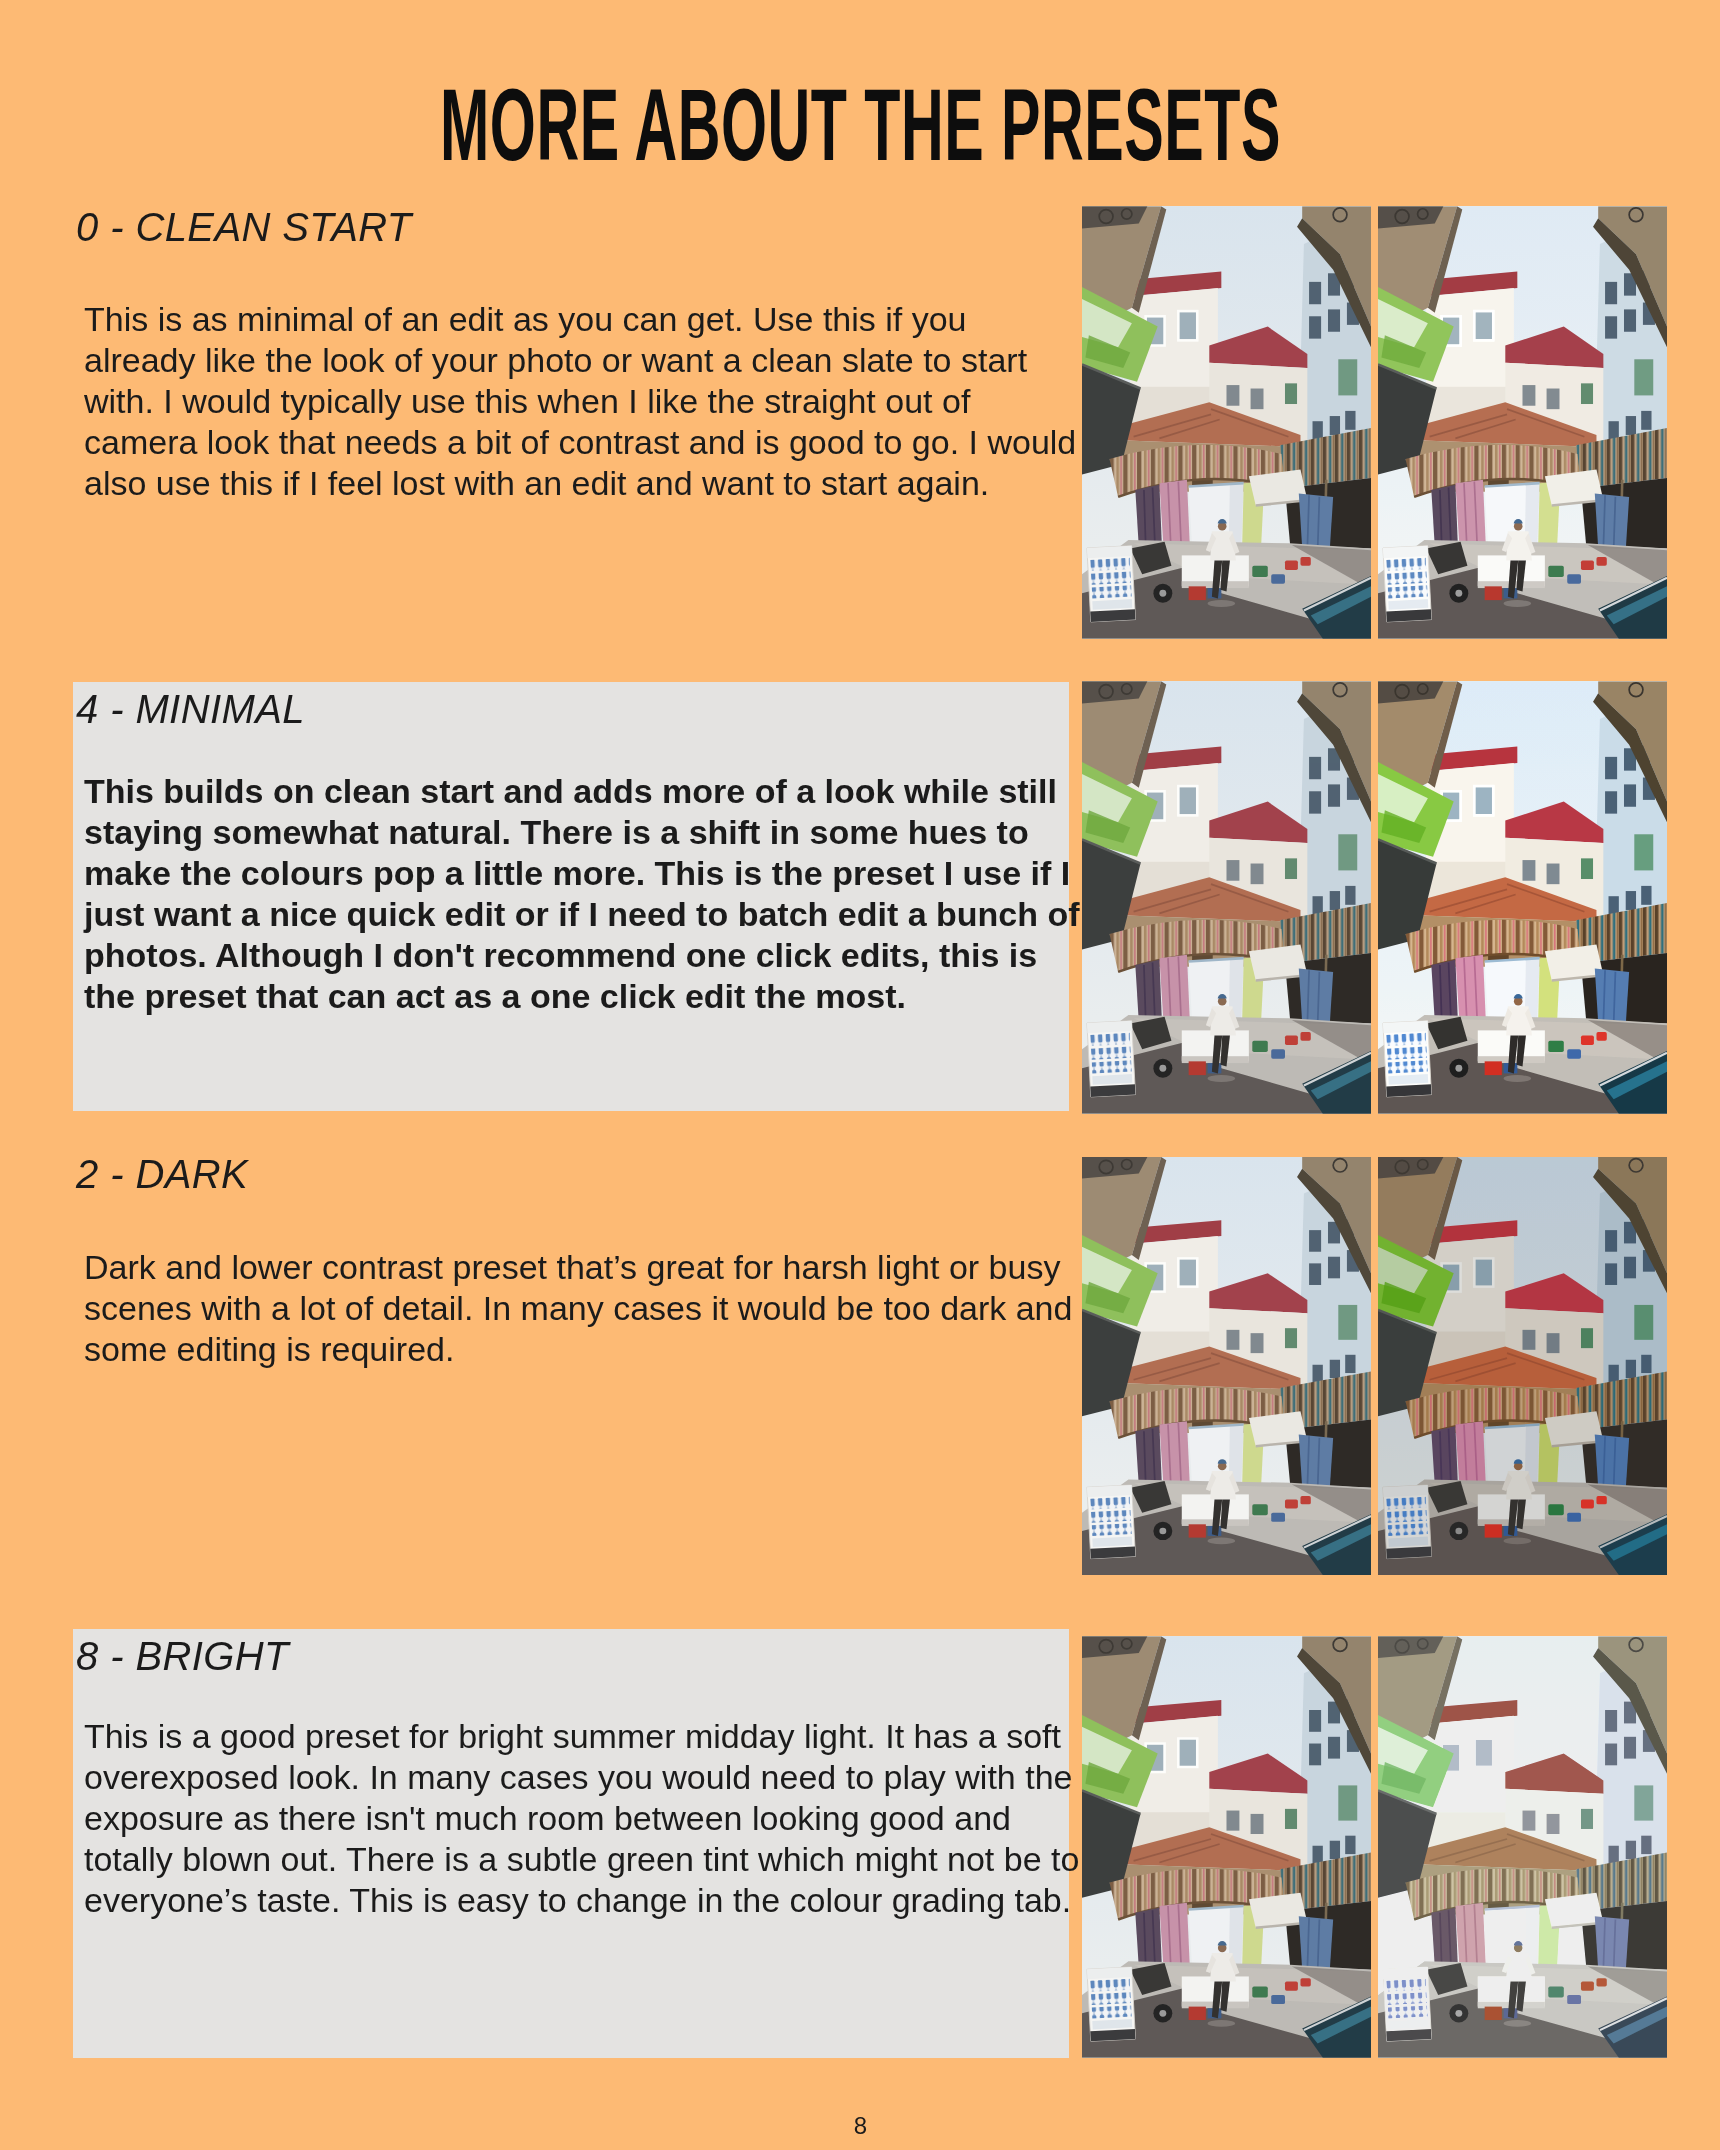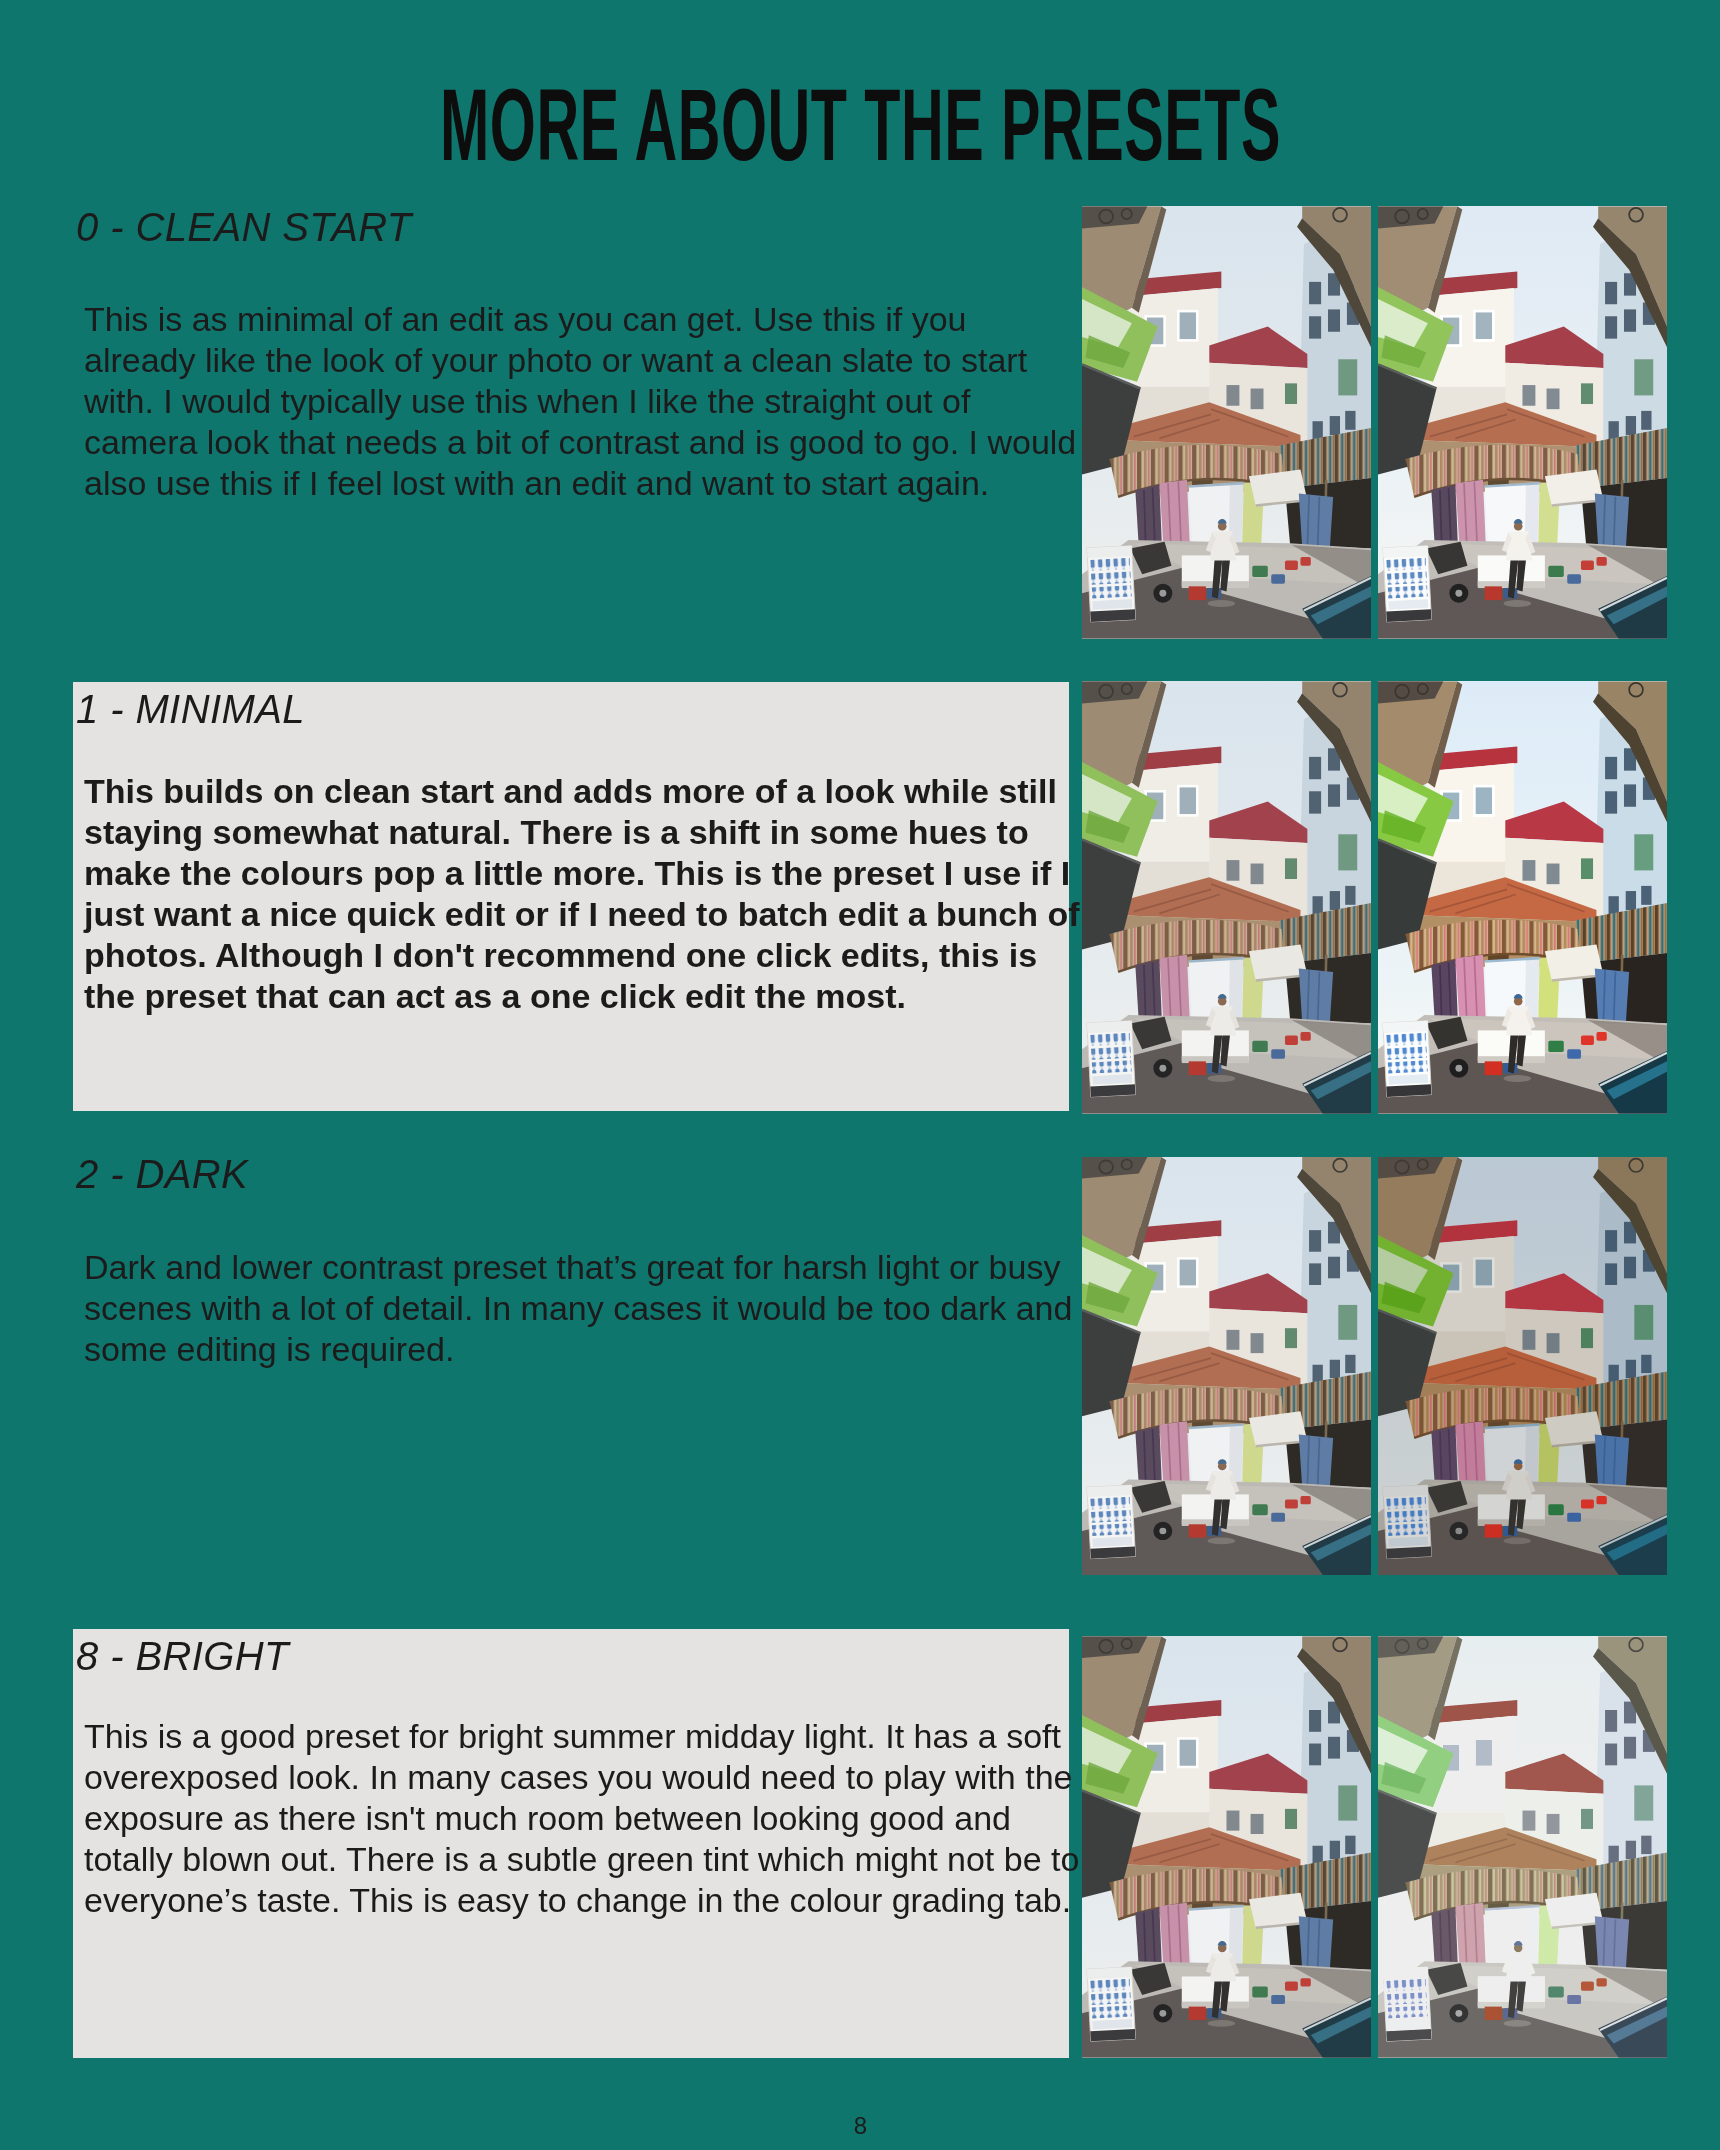--- a/index.html
+++ b/index.html
@@ -1,19 +1,19 @@
 <!DOCTYPE html>
 <html style="font-size:13.8px"><head>
 <meta charset="utf-8">
 <style>
   html,body { margin:0; padding:0; }
   body { font-family:"Liberation Sans", sans-serif; background:#f5f4f3; }
   .page {
     position:relative; width:1721px; height:2151px;
-    background:#0f766e; overflow:hidden;
+    background:#fdba74; overflow:hidden;
   }
   .title {
     position:absolute; top:67px; left:0; width:100%;
     margin:0; text-align:center;
     font-size:102px; font-weight:800; letter-spacing:0.9px;
     color:#0d0d0d; transform:scaleX(0.58); transform-origin:50% 50%;
     white-space:nowrap;
   }
   .sec-bg {
     position:absolute; left:73px; width:996px;
@@ -214,21 +214,21 @@
     <p class="body b-s0">This is as minimal of an edit as you can get. Use this if you already like the look of your photo or want a clean slate to start with. I would typically use this when I like the straight out of camera look that needs a bit of contrast and is good to go. I would also use this if I feel lost with an edit and want to start again.</p>
     <svg class="photo col-left row-0 f-orig" viewBox="0 0 336 503" width="289" height="433">
         <use href="#street-scene" width="336" height="503"></use>
       </svg>
     <svg class="photo col-right row-0 f-clean" viewBox="0 0 336 503" width="289" height="433">
         <use href="#street-scene" width="336" height="503"></use>
       </svg>
   </section>
 
   <section>
-    <h2 class="heading h-s1">1 - MINIMAL</h2>
+    <h2 class="heading h-s1">4 - MINIMAL</h2>
     <p class="body b-s1">This builds on clean start and adds more of a look while still staying somewhat natural. There is a shift in some hues to make the colours pop a little more. This is the preset I use if I just want a nice quick edit or if I need to batch edit a bunch of photos. Although I don't recommend one click edits, this is the preset that can act as a one click edit the most.</p>
     <svg class="photo col-left row-1 f-orig" viewBox="0 0 336 503" width="289" height="433">
         <use href="#street-scene" width="336" height="503"></use>
       </svg>
     <svg class="photo col-right row-1 f-minimal" viewBox="0 0 336 503" width="289" height="433">
         <use href="#street-scene" width="336" height="503"></use>
       </svg>
   </section>
 
   <section>

